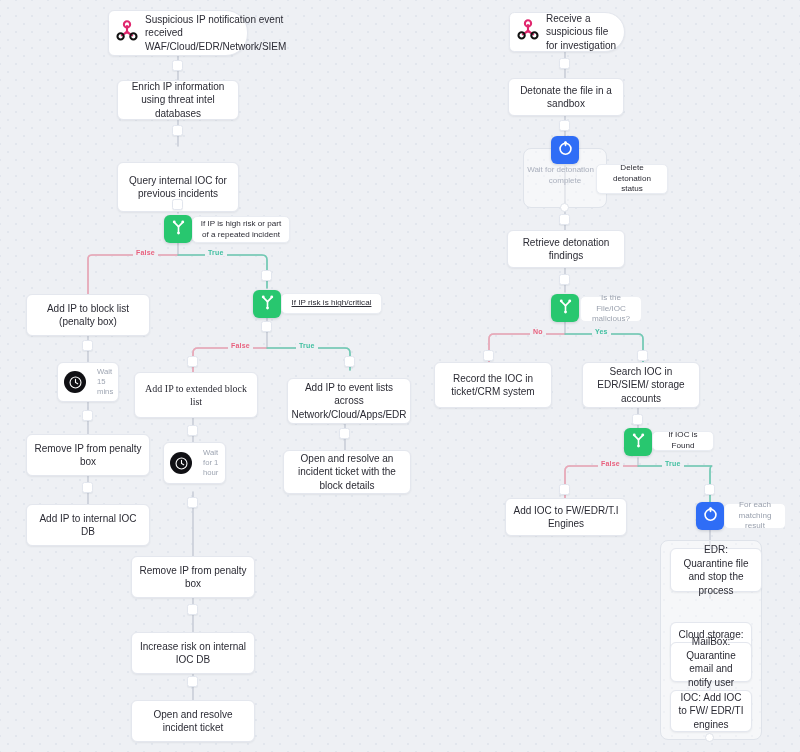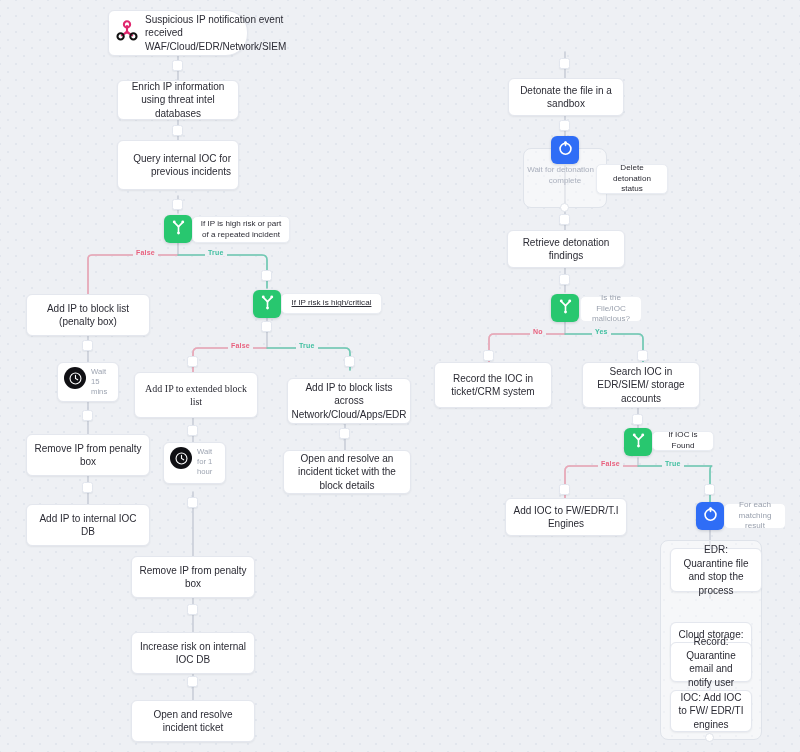--- a/index.html
+++ b/index.html
@@ -88,23 +88,23 @@
   }
   .sidecard.muted { color: #aab0bd; background: transparent; border-color: transparent; box-shadow: none; }
 
   
   .waitnode {
     position: absolute;
     background: #ffffff;
     border: 1px solid #e4e7ee;
     border-radius: 6px;
     box-shadow: 0 1px 2px rgba(40,50,70,.07);
-    display: flex; align-items: flex-start;
+    display: flex; align-items: center;
     padding: 4px 6px;
-    gap: 5px;
+    gap: 11px;
   }
   .waitnode .clock {
     width: 22px; height: 22px; border-radius: 50%;
     background: #101014;
     flex: 0 0 22px;
     display: flex; align-items: center; justify-content: center;
   }
   .waitnode .wtext { color: #9ea5b2; font-size: 7.7px; line-height: 1.3; }
 
   
@@ -225,21 +225,21 @@
         <circle cx="12" cy="13" r="1.5" fill="#e0276e"></circle>
       </svg>
     </span>
     <span class="label">Suspicious IP notification event received WAF/Cloud/EDR/Network/SIEM</span>
   </div>
 
   <div class="node" style="left:117px; top:80px; width:122px; height:40px;">
     <span>Enrich IP information using threat intel databases</span>
   </div>
 
-  <div class="node" style="left:117px; top:140px; width:122px; height:50px;text-align:right;">
+  <div class="node" style="left:117px; top:162px; width:122px; height:50px;">
     <span>Query internal IOC for previous incidents</span>
   </div>
 
   <div class="chip if" style="left:164px; top:215px;">
     <span>
       <svg width="17" height="17" viewBox="0 0 20 20">
         <g fill="none" stroke="#fff" stroke-width="1.9" stroke-linecap="round">
           <path d="M10 16 L10 9"></path>
             <path d="M10 9 L5 4"></path>
             <path d="M10 9 L15 4"></path>
@@ -314,27 +314,43 @@
 
   <div class="node" style="left:131px; top:632px; width:124px; height:42px;">
     <span>Increase risk on internal IOC DB</span>
   </div>
 
   <div class="node" style="left:131px; top:700px; width:124px; height:42px;">
     <span>Open and resolve incident ticket</span>
   </div>
 
   <div class="node" style="left:287px; top:378px; width:124px; height:46px;">
-    <span>Add IP to block lists across Network/Cloud/Apps/EDR</span>
+    <span>Add IP to event lists across Network/Cloud/Apps/EDR</span>
   </div>
 
   <div class="node" style="left:283px; top:450px; width:128px; height:44px;">
     <span>Open and resolve an incident ticket with the block details</span>
   </div>
 
+  <div class="node trigger" style="left:509px; top:12px; width:116px; height:40px;">
+    <span style="flex:0 0 24px;">
+      <svg width="24" height="24" viewBox="0 0 24 24">
+        <g fill="none" stroke="#e0276e" stroke-width="2.1" stroke-linecap="round">
+          <path d="M12 13 L12 7"></path>
+            <path d="M12 13 L6.8 16.3"></path>
+            <path d="M12 13 L17.2 16.3"></path>
+        </g>
+        <circle cx="12" cy="5.4" r="3.1" fill="none" stroke="#e0276e" stroke-width="2.1"></circle>
+        <circle cx="5.6" cy="17.4" r="3.1" fill="none" stroke="#111" stroke-width="2.1"></circle>
+        <circle cx="18.4" cy="17.4" r="3.1" fill="none" stroke="#111" stroke-width="2.1"></circle>
+        <circle cx="12" cy="13" r="1.5" fill="#e0276e"></circle>
+      </svg>
+    </span>
+    <span class="label">Receive a suspicious file for investigation</span>
+  </div>
 
   <div class="node" style="left:508px; top:78px; width:116px; height:38px;">
     <span>Detonate the file in a sandbox</span>
   </div>
 
   <div class="loopbox" style="left:523px; top:148px; width:84px; height:60px;">
     <div class="looptitle" style="top:16px;">Wait for detonation to complete</div>
   </div>
   <div class="chip loop" style="left:551px; top:136px;">
     <span>
@@ -417,21 +433,21 @@
 
   <div class="loopbox" style="left:660px; top:540px; width:102px; height:200px;"></div>
 
   <div class="node" style="left:670px; top:548px; width:92px; height:44px;">
     <span>EDR: Quarantine file and stop the process</span>
   </div>
   <div class="node" style="left:670px; top:598px; width:82px; height:38px;margin-top:24px;">
     <span>Cloud storage: Delete the file</span>
   </div>
   <div class="node" style="left:670px; top:642px; width:82px; height:40px;">
-    <span>Record: Quarantine email and notify user</span>
+    <span>MailBox: Quarantine email and notify user</span>
   </div>
   <div class="node" style="left:670px; top:690px; width:82px; height:42px;">
     <span>IOC: Add IOC to FW/ EDR/TI engines</span>
   </div>
 
   <div class="plus" style="left:172px; top:60px;"></div>
   <div class="plus" style="left:172px; top:125px;"></div>
   <div class="plus" style="left:172px; top:199px;"></div>
   <div class="plus" style="left:82px; top:340px;"></div>
   <div class="plus" style="left:82px; top:410px;"></div>

